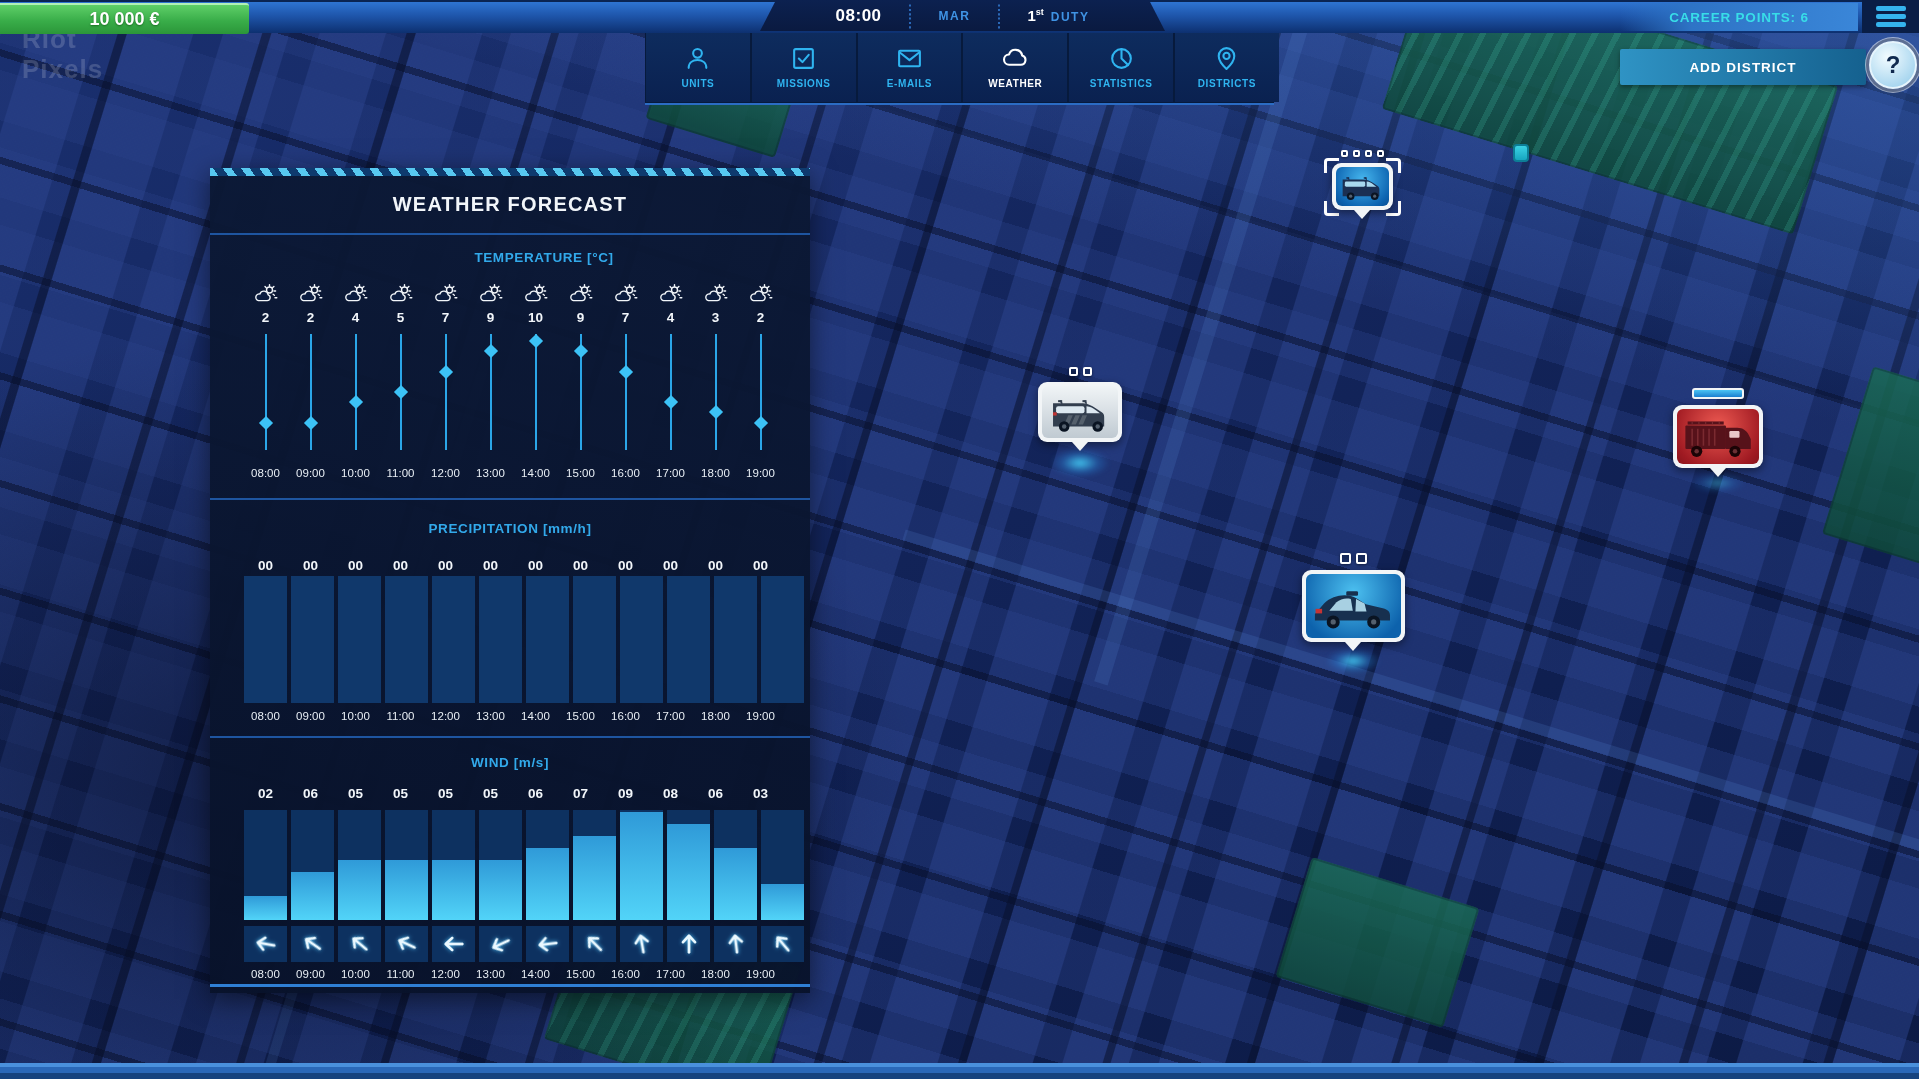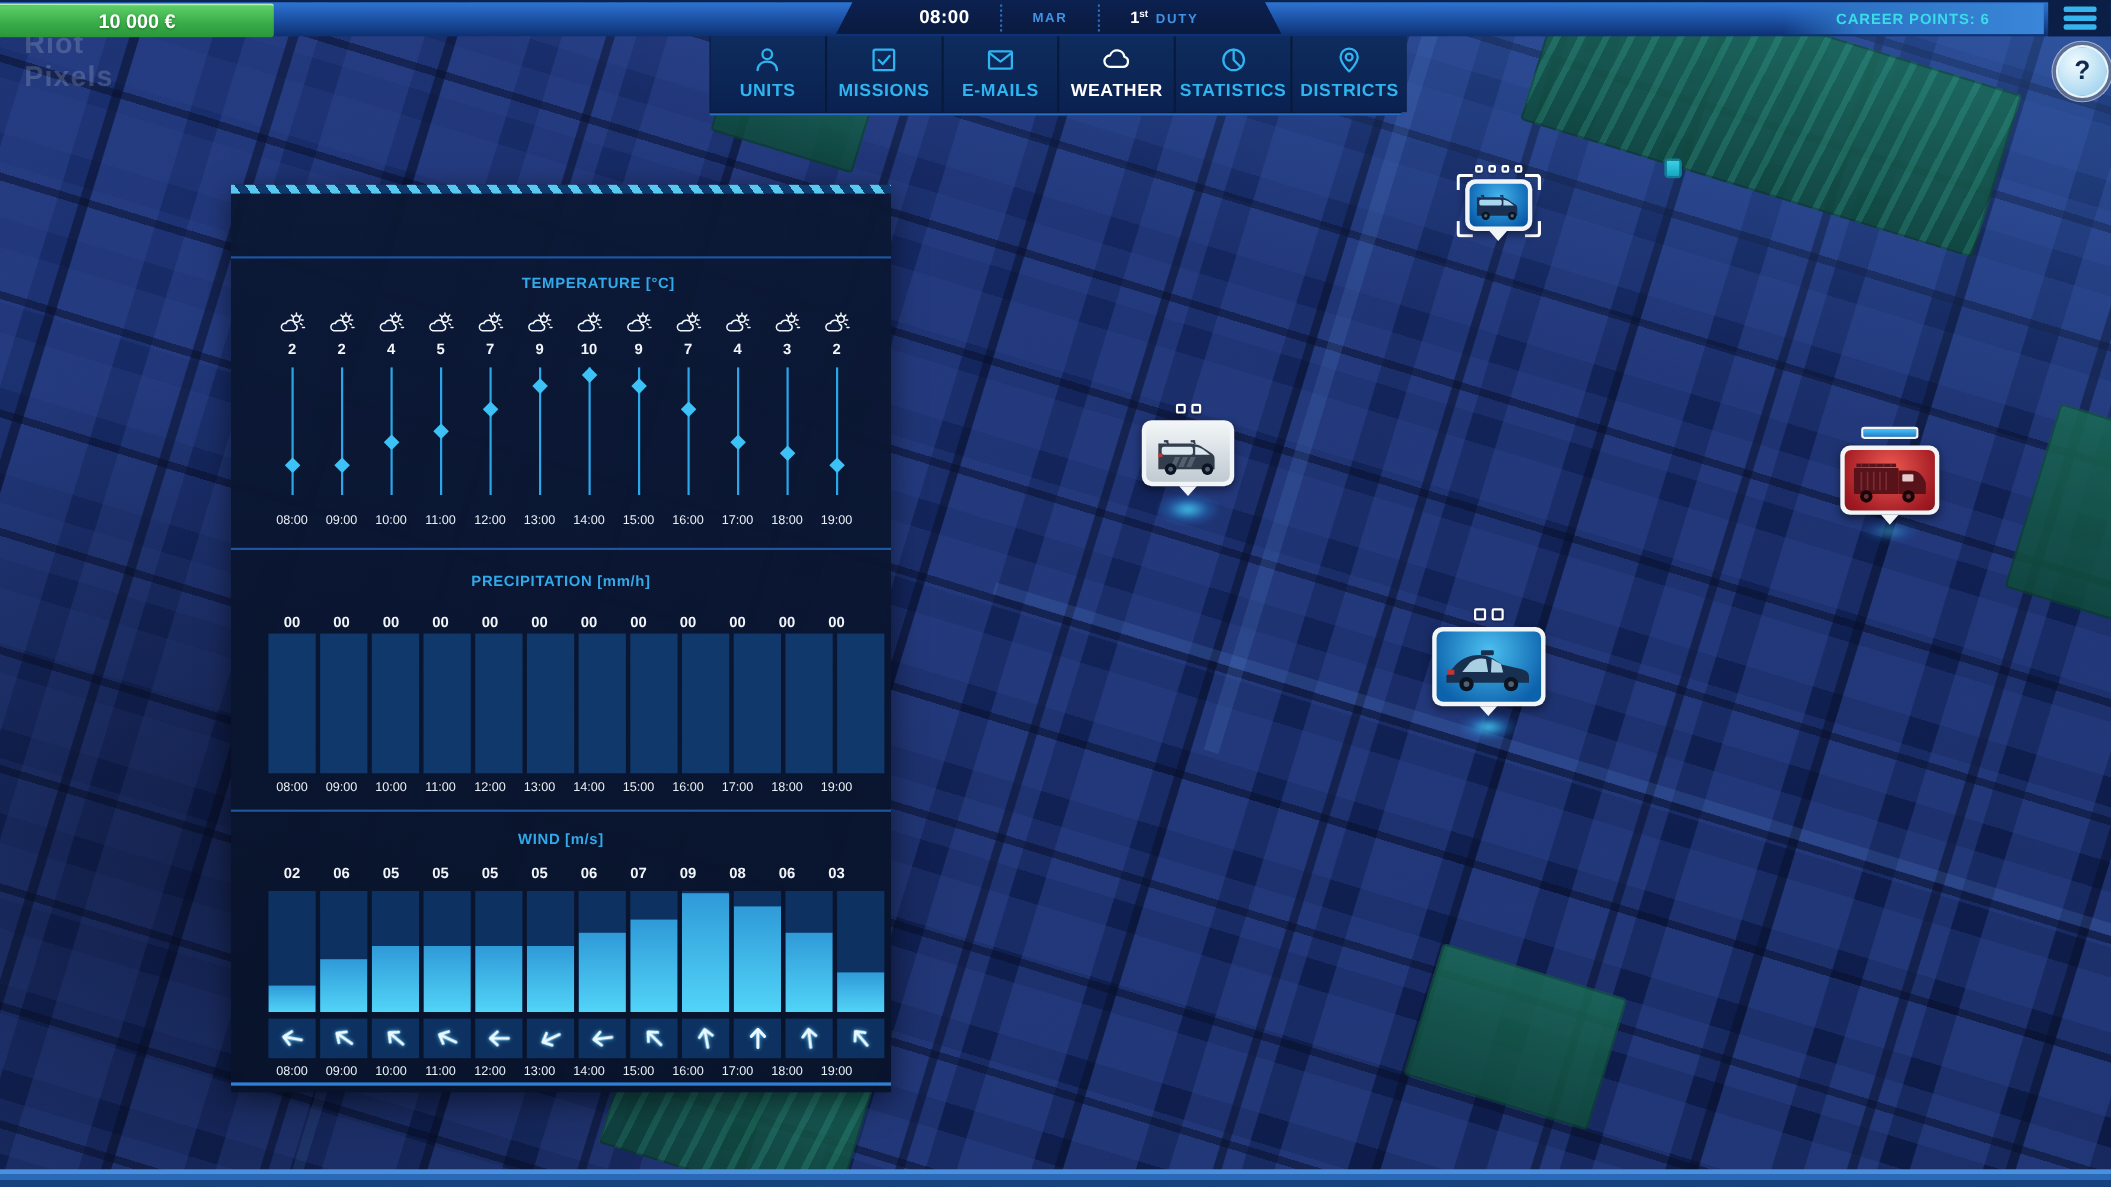--- a/index.html
+++ b/index.html
@@ -63,21 +63,21 @@
   .burger span { height:5px; border-radius:2px; background:#35b4ee; }
 
   
   #tabs { position:absolute; left:645px; top:30px; width:629px; height:75px; z-index:29;
     background:#071a3c; display:flex; gap:0; border-bottom:2px solid #2b6cc4; }
   .tab { flex:0 0 103.8px; margin:1px; background:linear-gradient(180deg,#0e2c5e 0%,#0a2150 100%);
     display:flex; flex-direction:column; align-items:center; justify-content:center; gap:6px;
     color:#2fb4f0; cursor:pointer; }
   .tab.active { color:#fff; }
   .tab svg { width:27px; height:27px; stroke:currentColor; fill:none; stroke-width:2; }
-  .tab .tlabel { font-size:16px; font-weight:bold; letter-spacing:.6px; }
+  .tab .tlabel { font-size:10px; font-weight:bold; letter-spacing:.6px; }
 
   
   #add-district { position:absolute; left:1620px; top:49px; width:246px; height:36px; z-index:30;
     background:linear-gradient(90deg,#2f93c4 0%,#15618f 100%);
     display:flex; align-items:center; justify-content:center;
     color:#fff; font-size:13.5px; font-weight:bold; letter-spacing:1px; cursor:pointer;
     box-shadow:0 2px 5px rgba(0,0,0,.4); border-radius:2px; }
   #help-btn { position:absolute; left:1869px; top:41px; width:48px; height:48px; z-index:33;
     border-radius:50%; background:radial-gradient(circle at 38% 32%, #f2fbff, #a8d6ef 75%, #8ec2e0);
     border:2px solid #e6f4fc; box-shadow:0 0 0 3px rgba(10,30,70,.45), 0 0 0 4px rgba(255,255,255,.55);
@@ -240,24 +240,26 @@
       </div>
       <div class="tab">
         <svg viewBox="0 0 26 26" stroke-linecap="round" stroke-linejoin="round">
           <path d="M13 3a7.5 7.5 0 0 1 7.5 7.5C20.5 16 13 23 13 23s-7.5-7-7.5-12.5A7.5 7.5 0 0 1 13 3z"></path>
           <circle cx="13" cy="10.5" r="3"></circle>
         </svg>
         <span class="tlabel">DISTRICTS</span>
       </div>
     </div>
 
+  <div id="add-district">ADD DISTRICT</div>
   <div id="help-btn">?</div>
 
   <div id="panel">
     <div class="stripes"></div>
+    <div class="p-title">WEATHER FORECAST</div>
     <div class="p-div" style="top:65px;"></div>
 
     <div class="sec-label" style="top:82px;margin-left:34px;">TEMPERATURE [°C]</div>
     <div class="w-row" id="row-icons" style="top:114px; height:22px;">
         <div class="w-cell">
           <svg viewBox="0 0 24 20" width="24" height="20">
             <g stroke="#f2f6fa" fill="none" stroke-width="1.4" stroke-linecap="round">
               <circle cx="15.5" cy="7" r="3"></circle>
               <path d="M15.5 1.6v1.7M19.9 3.4l-1.2 1.2M21.6 8h-1.7M20.4 12.2l-1.3-1M11 3.5l1.2 1.2M21 14.8h1.8"></path>
             </g>

